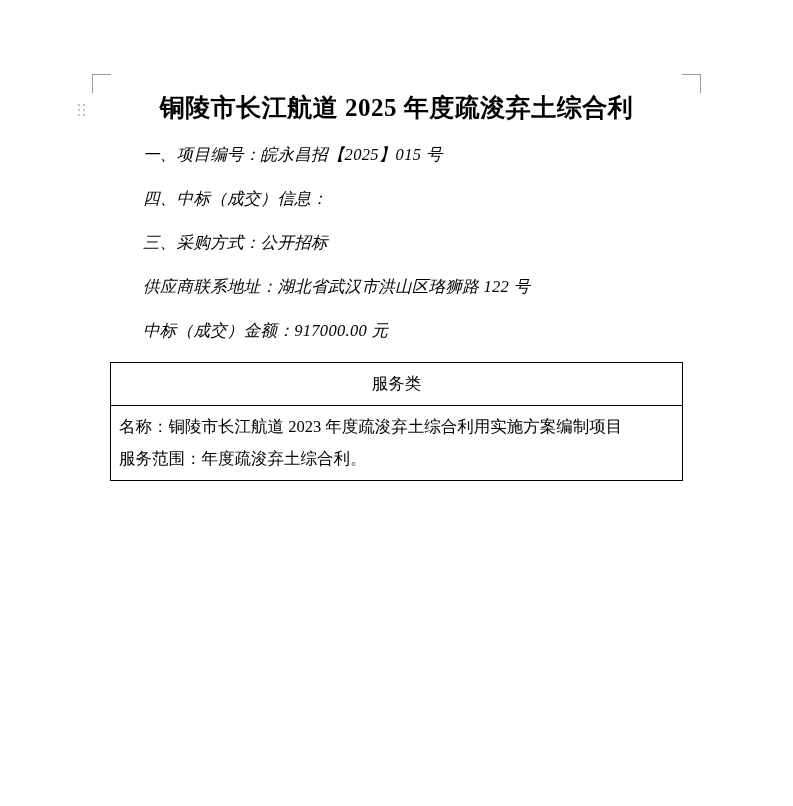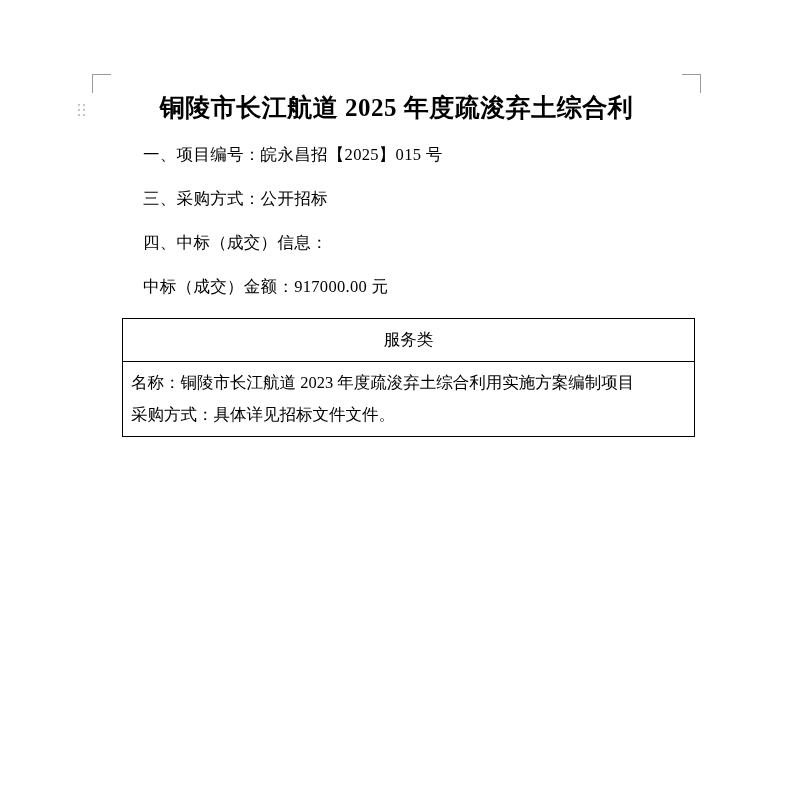--- a/index.html
+++ b/index.html
@@ -66,26 +66,26 @@
     margin: 0 0 6px 0;
     font-family: "Liberation Serif", "DejaVu Serif", serif;
   }
 
   .para {
     font-size: 16.5px;
     line-height: 34px;
     text-indent: 33px;
     margin: 10px 0 0 0;
     letter-spacing: 0.3px;
+    font-style: italic;
   }
 
   .table-wrap {
     margin-top: 14px;
     width: 100%;
-    margin-left: 12px;
   }
   table.main-table {
     width: 100%;
     border-collapse: collapse;
     table-layout: fixed;
   }
   table.main-table td {
     border: 1px solid #000000;
     font-size: 16.5px;
     line-height: 32px;
@@ -113,33 +113,34 @@
     <i></i>
 </div>
 
 <div class="page">
 
   <h1 class="doc-title">
     <span class="cell-line">铜陵市长江航道 2025 年度疏浚弃土综合利</span>
   </h1>
 
   <p class="para">一、项目编号：皖永昌招【2025】015 号</p>
+  <p class="para">四、中标（成交）信息：</p>
   <p class="para">三、采购方式：公开招标</p>
-  <p class="para">四、中标（成交）信息：</p>
+  <p class="para">供应商联系地址：湖北省武汉市洪山区珞狮路 122 号</p>
   <p class="para">中标（成交）金额：917000.00 元</p>
 
   <div class="table-wrap">
     <table class="main-table">
       <tbody>
         <tr>
           <td class="th-center">服务类</td>
         </tr>
         <tr>
           <td>
             <span class="cell-line">名称：铜陵市长江航道 2023 年度疏浚弃土综合利用实施方案编制项目</span>
-            <span class="cell-line">采购方式：具体详见招标文件文件。</span>
+            <span class="cell-line">服务范围：年度疏浚弃土综合利。</span>
           </td>
         </tr>
       </tbody>
     </table>
   </div>
 
 </div>
 
 </body></html>

